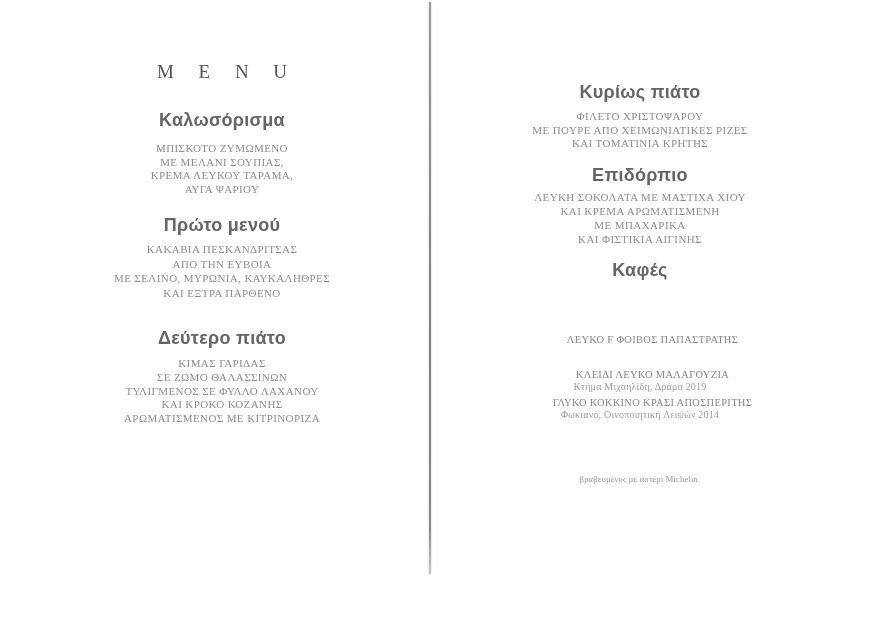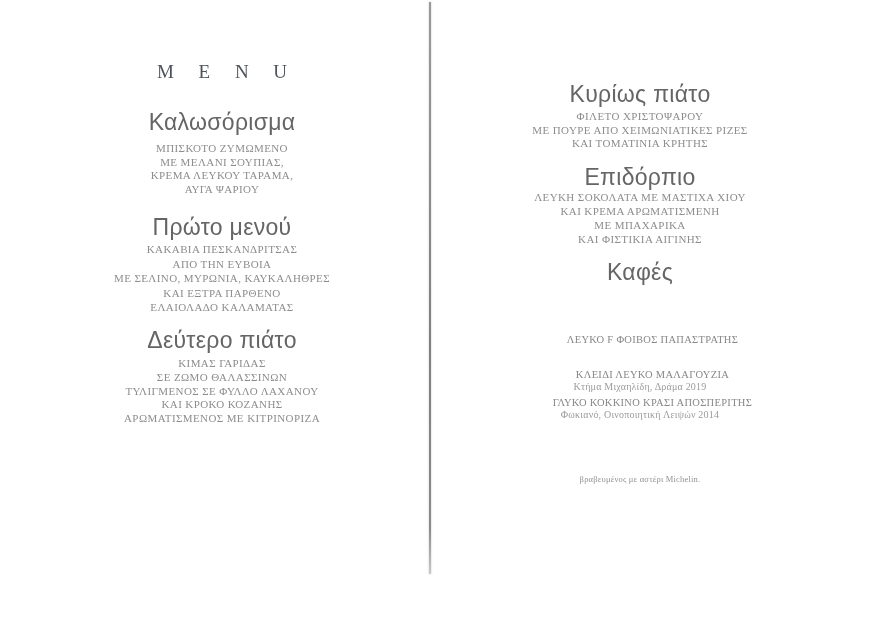--- a/index.html
+++ b/index.html
@@ -22,21 +22,21 @@
   .page.right{left:430px;width:420px;}
   .blk{position:absolute;left:0;right:0;}
   .menu-title{
     font-family:"Liberation Serif","DejaVu Serif",serif;
     font-size:19px;color:#4d535a;
     letter-spacing:10px;text-indent:10px;
     line-height:1;
   }
   .h{
     font-family:"Liberation Sans","DejaVu Sans",sans-serif;
-    font-size:23px;font-weight:400;color:#656565;
+    font-size:18px;font-weight:700;color:#656565;
     line-height:1;letter-spacing:.3px;
   }
   .lines .ln{
     font-size:11px;color:#8d8d8d;
     letter-spacing:.4px;
     line-height:var(--lh,13.5px);
   }
   .wine-head{
     font-size:10px;color:#8a8a8a;letter-spacing:1.6px;line-height:1;
   }
@@ -68,21 +68,20 @@
       <div class="ln">ΚΡΕΜΑ ΛΕΥΚΟΥ ΤΑΡΑΜΑ,</div>
       <div class="ln">ΑΥΓΑ ΨΑΡΙΟΥ</div>
     </div>
 
     <div class="blk h" style="top:216px">Πρώτο μενού</div>
     <div class="blk lines" style="top:242px; --lh:14.5px">
       <div class="ln">ΚΑΚΑΒΙΑ ΠΕΣΚΑΝΔΡΙΤΣΑΣ</div>
       <div class="ln">ΑΠΟ ΤΗΝ ΕΥΒΟΙΑ</div>
       <div class="ln">ΜΕ ΣΕΛΙΝΟ, ΜΥΡΩΝΙΑ, ΚΑΥΚΑΛΗΘΡΕΣ</div>
       <div class="ln">ΚΑΙ ΕΞΤΡΑ ΠΑΡΘΕΝΟ</div>
-      <div class="ln">ΕΛΑΙΟΛΑΔΟ ΚΑΛΑΜΑΤΑΣ</div>
     </div>
 
     <div class="blk h" style="top:329px">Δεύτερο πιάτο</div>
     <div class="blk lines" style="top:357px; --lh:13.8px">
       <div class="ln">ΚΙΜΑΣ ΓΑΡΙΔΑΣ</div>
       <div class="ln">ΣΕ ΖΩΜΟ ΘΑΛΑΣΣΙΝΩΝ</div>
       <div class="ln">ΤΥΛΙΓΜΕΝΟΣ ΣΕ ΦΥΛΛΟ ΛΑΧΑΝΟΥ</div>
       <div class="ln">ΚΑΙ ΚΡΟΚΟ ΚΟΖΑΝΗΣ</div>
       <div class="ln">ΑΡΩΜΑΤΙΣΜΕΝΟΣ ΜΕ ΚΙΤΡΙΝΟΡΙΖΑ</div>
     </div>

